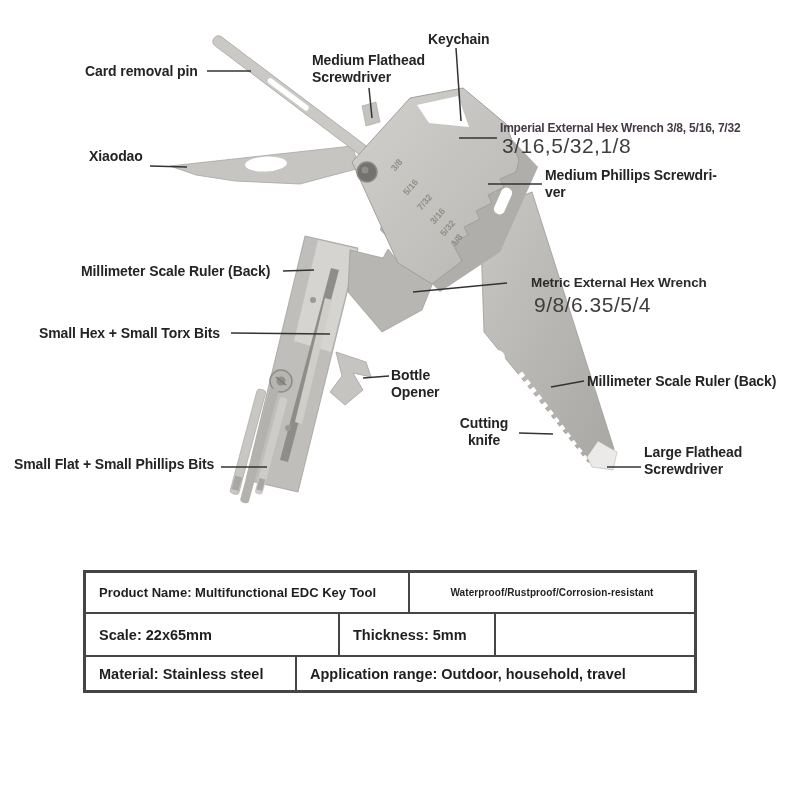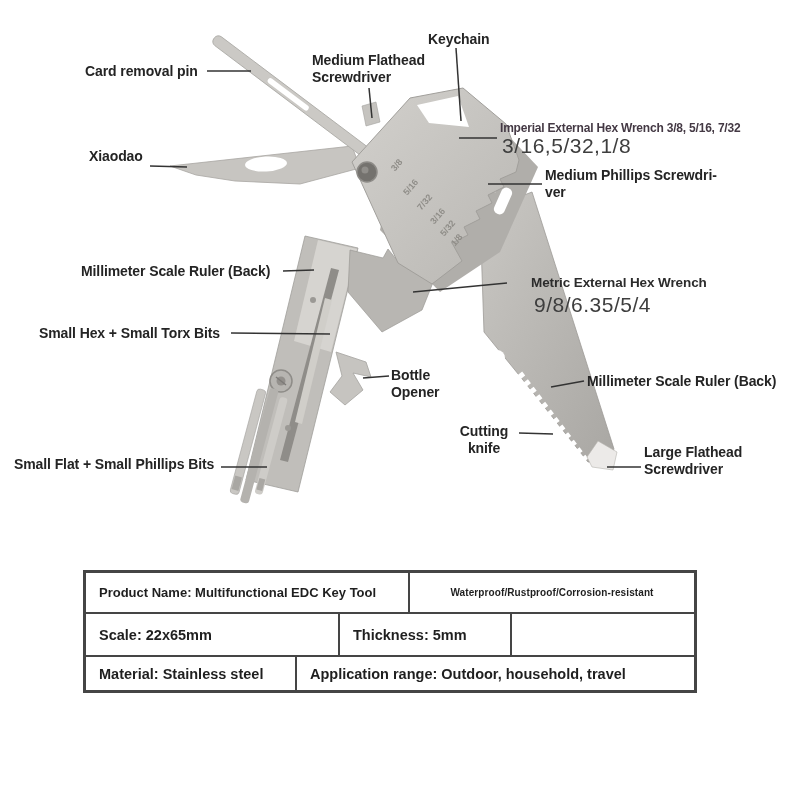--- a/index.html
+++ b/index.html
@@ -19,21 +19,21 @@
   .trow{display:flex;box-sizing:border-box;border-bottom:2px solid #454545;}
   .trow:last-child{border-bottom:none;flex:1;}
   .tcell{box-sizing:border-box;border-right:2px solid #454545;display:flex;align-items:center;
          padding-left:13px;font-weight:bold;color:#1f1f1f;}
   .tcell:last-child{border-right:none;}
   .r1{height:41px;}
   .r2{height:43px;}
   .c-name{width:324px;font-size:13px;}
   .c-water{flex:1;justify-content:center;padding-left:0;font-size:10px;letter-spacing:0.1px;}
   .c-size{width:254px;font-size:14.5px;}
-  .c-thick{width:172px;font-size:14.5px;}
+  .c-thick{width:156px;font-size:14.5px;}
   .c-blank{flex:1;}
   .c-mat{width:211px;font-size:14.5px;}
   .c-app{flex:1;font-size:14.5px;}
 </style>
 </head>
 <body>
 
 <div class="canvas">
 
   <svg class="art" width="800" height="560" viewBox="0 0 800 560">
@@ -140,21 +140,21 @@
   <div class="lbl" style="left:89px;top:148px;">Xiaodao</div>
   <div class="lbl" style="left:545px;top:167px;">Medium Phillips Screwdri-
 ver</div>
   <div class="lbl" style="left:81px;top:263px;">Millimeter Scale Ruler (Back)</div>
   <div class="lbl" style="left:39px;top:325px;">Small Hex + Small Torx Bits</div>
   <div class="lbl lbl-md" style="left:531px;top:275px;">Metric External Hex Wrench</div>
   <div class="sizes" style="left:534px;top:293px;">9/8/6.35/5/4</div>
   <div class="lbl" style="left:391px;top:367px;">Bottle
 Opener</div>
   <div class="lbl" style="left:587px;top:373px;">Millimeter Scale Ruler (Back)</div>
-  <div class="lbl center" style="left:452px;top:415px;width:64px;margin-top:8px;">Cutting
+  <div class="lbl center" style="left:452px;top:415px;width:64px;">Cutting
 knife</div>
   <div class="lbl" style="left:14px;top:456px;">Small Flat + Small Phillips Bits</div>
   <div class="lbl" style="left:644px;top:444px;">Large Flathead
 Screwdriver</div>
 
   <div class="spec">
     <div class="trow r1">
       <div class="tcell c-name">Product Name: Multifunctional EDC Key Tool</div>
       <div class="tcell c-water">Waterproof/Rustproof/Corrosion-resistant</div>
     </div>

